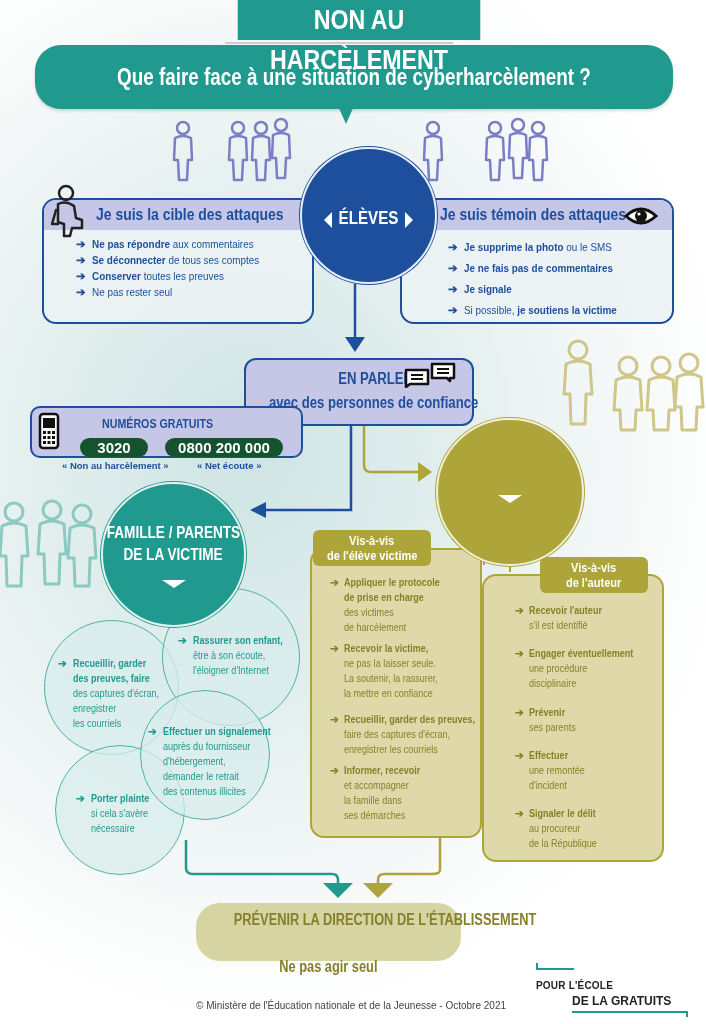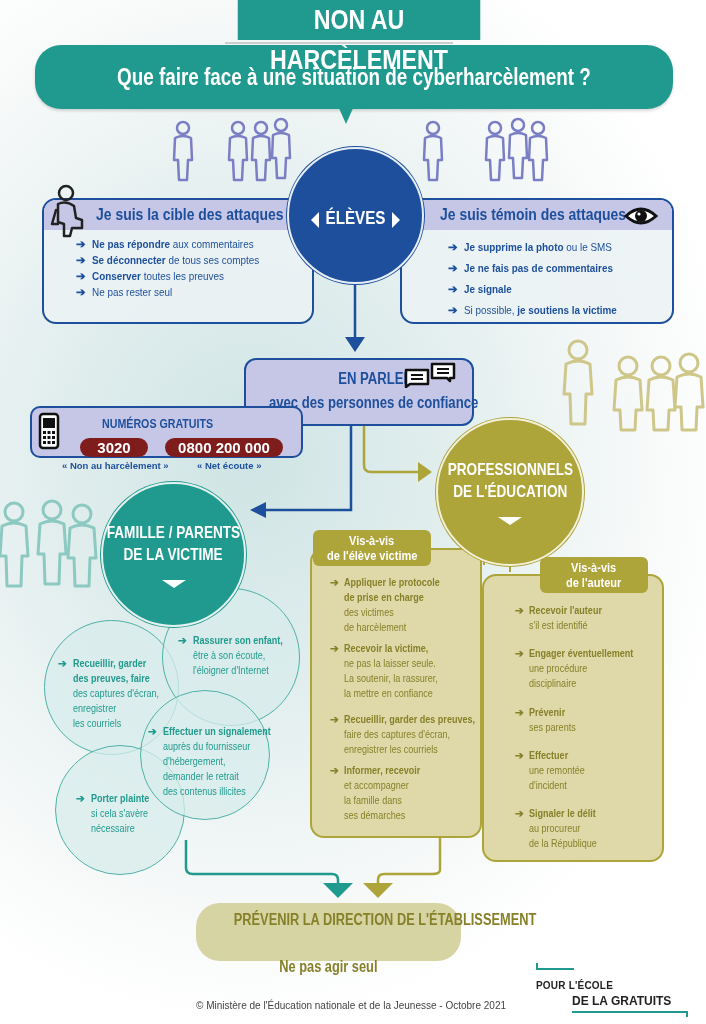--- a/index.html
+++ b/index.html
@@ -42,21 +42,21 @@
   }
   .box-head { position: absolute; background: #c6c6e6; color: #1d4f9c; font-weight: bold; font-size: 16px; }
   .box-head span { display: inline-block; transform: scaleX(0.82); transform-origin: left center; white-space: nowrap; }
   .blue-list { position: absolute; list-style: none; color: #1d4f9c; font-size: 11.5px; }
   .blue-list li { position: relative; padding-left: 16px; line-height: 16px; white-space: nowrap; }
   .blue-list li .txt { display: inline-block; transform: scaleX(0.86); transform-origin: left center; }
   .blue-list li .arrow { position: absolute; left: 0; top: 0; font-weight: bold; }
   .b { font-weight: bold; }
 
   #eleves-circle {
-    left: 287px; top: 147px; width: 137px; height: 137px; border-radius: 50%;
+    left: 300px; top: 147px; width: 137px; height: 137px; border-radius: 50%;
     background: #1d4f9c; border: 2px solid #e8eef5;
     color: #fff; box-shadow: 0 0 0 1px #1d4f9c;
   }
   #eleves-label { position: absolute; left: 0; right: 0; top: 58px; text-align: center; font-weight: bold; font-size: 19px; }
   #eleves-label span { display: inline-block; transform: scaleX(0.8); }
   .tri-left { position: absolute; left: 22px; top: 63px; width: 0; height: 0; border-top: 8px solid transparent; border-bottom: 8px solid transparent; border-right: 8px solid #fff; }
   .tri-right { position: absolute; right: 22px; top: 63px; width: 0; height: 0; border-top: 8px solid transparent; border-bottom: 8px solid transparent; border-left: 8px solid #fff; }
 
   
   #en-parler {
@@ -68,21 +68,21 @@
   #en-parler .l2 { position: absolute; left: 0; right: 0; top: 34px; font-size: 16px; }
   #en-parler span.sq { display: inline-block; transform: scaleX(0.82); white-space: nowrap; }
 
   
   #numeros {
     left: 30px; top: 406px; width: 273px; height: 52px;
     border: 2.5px solid #1d4f9c; border-radius: 10px; background: #c6c6e6; color: #1d4f9c;
   }
   #num-title { position: absolute; left: 70px; top: 8px; font-weight: bold; font-size: 13px; }
   #num-title span { display: inline-block; transform: scaleX(0.82); transform-origin: left center; white-space: nowrap; }
-  .pill { position: absolute; background: #7f1d1d; color: #fff; border-radius: 10px; height: 19px; line-height: 19px; text-align: center; font-weight: bold; font-size: 15px; }
+  .pill { position: absolute; background: #14532d; color: #fff; border-radius: 10px; height: 19px; line-height: 19px; text-align: center; font-weight: bold; font-size: 15px; }
   .pill-cap { position: absolute; font-size: 9.5px; font-weight: bold; color: #1d4f9c; white-space: nowrap; }
 
   
   .circle { position: absolute; border-radius: 50%; display: flex; align-items: center; justify-content: center; flex-direction: column; color: #fff; text-align: center; }
   .circle .lbl { font-weight: bold; font-size: 17px; line-height: 22px; }
   .circle .lbl span { display: inline-block; transform: scaleX(0.8); white-space: nowrap; }
   .down-tri { width: 0; height: 0; border-left: 12px solid transparent; border-right: 12px solid transparent; border-top: 8px solid #fff; margin-top: 14px; }
 
   #famille-circle { left: 101px; top: 482px; width: 145px; height: 145px; background: #209a8e; border: 2px solid #e4f1ef; box-shadow: 0 0 0 1px #209a8e; }
   #pro-circle { left: 436px; top: 418px; width: 148px; height: 148px; background: #ada43a; border: 2px solid #f3f1dc; box-shadow: 0 0 0 1px #ada43a; }
@@ -315,21 +315,20 @@
 <div class="olive-box" style="left:310px;top:548px;width:172px;height:290px;"></div>
 <div class="olive-head" style="left:313px;top:530px;width:118px;height:36px;">
   <span>Vis-à-vis</span><br><span>de l'élève victime</span>
 </div>
 <div class="olive-box" style="left:482px;top:574px;width:182px;height:288px;"></div>
 <div class="olive-head" style="left:540px;top:557px;width:108px;height:36px;">
   <span>Vis-à-vis</span><br><span>de l'auteur</span>
 </div>
 
 <div id="pro-circle" class="circle">
-  <div class="lbl"><span>PROFESSIONNELS</span><br><span>DE L'ÉDUCATION</span></div>
   <div class="down-tri"></div>
 </div>
 
 <div class="olive-item" style="left:344px;top:575px;">
   <span class="arr">➔</span>
   <span class="ln b">Appliquer le protocole</span>
   <span class="ln b">de prise en charge</span>
   <span class="ln">des victimes</span>
   <span class="ln">de harcèlement</span>
 </div>

